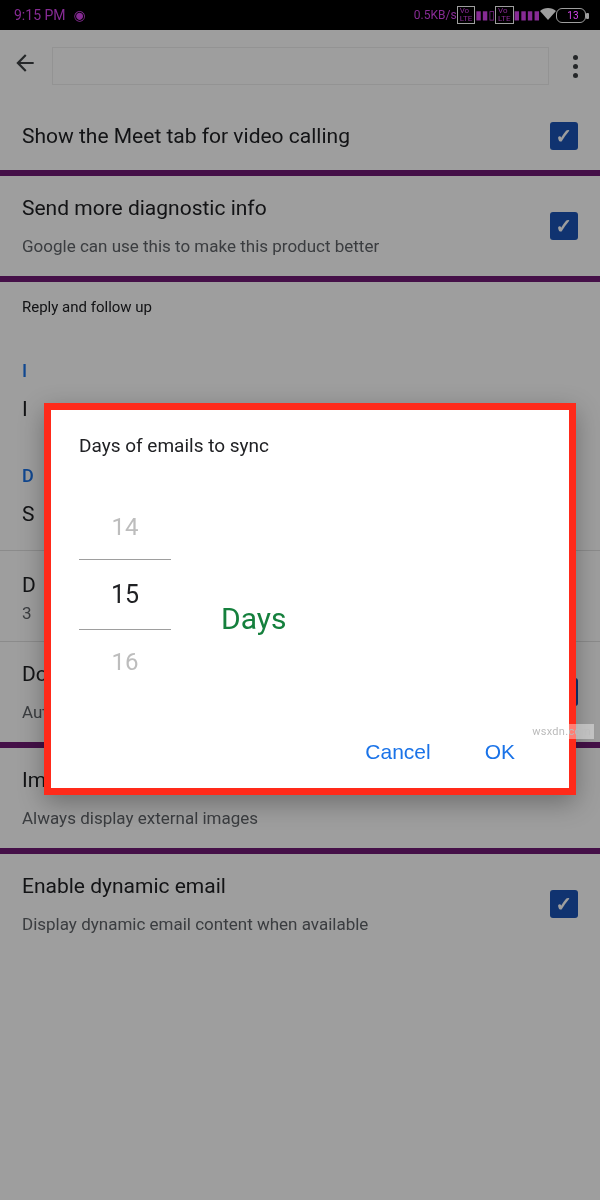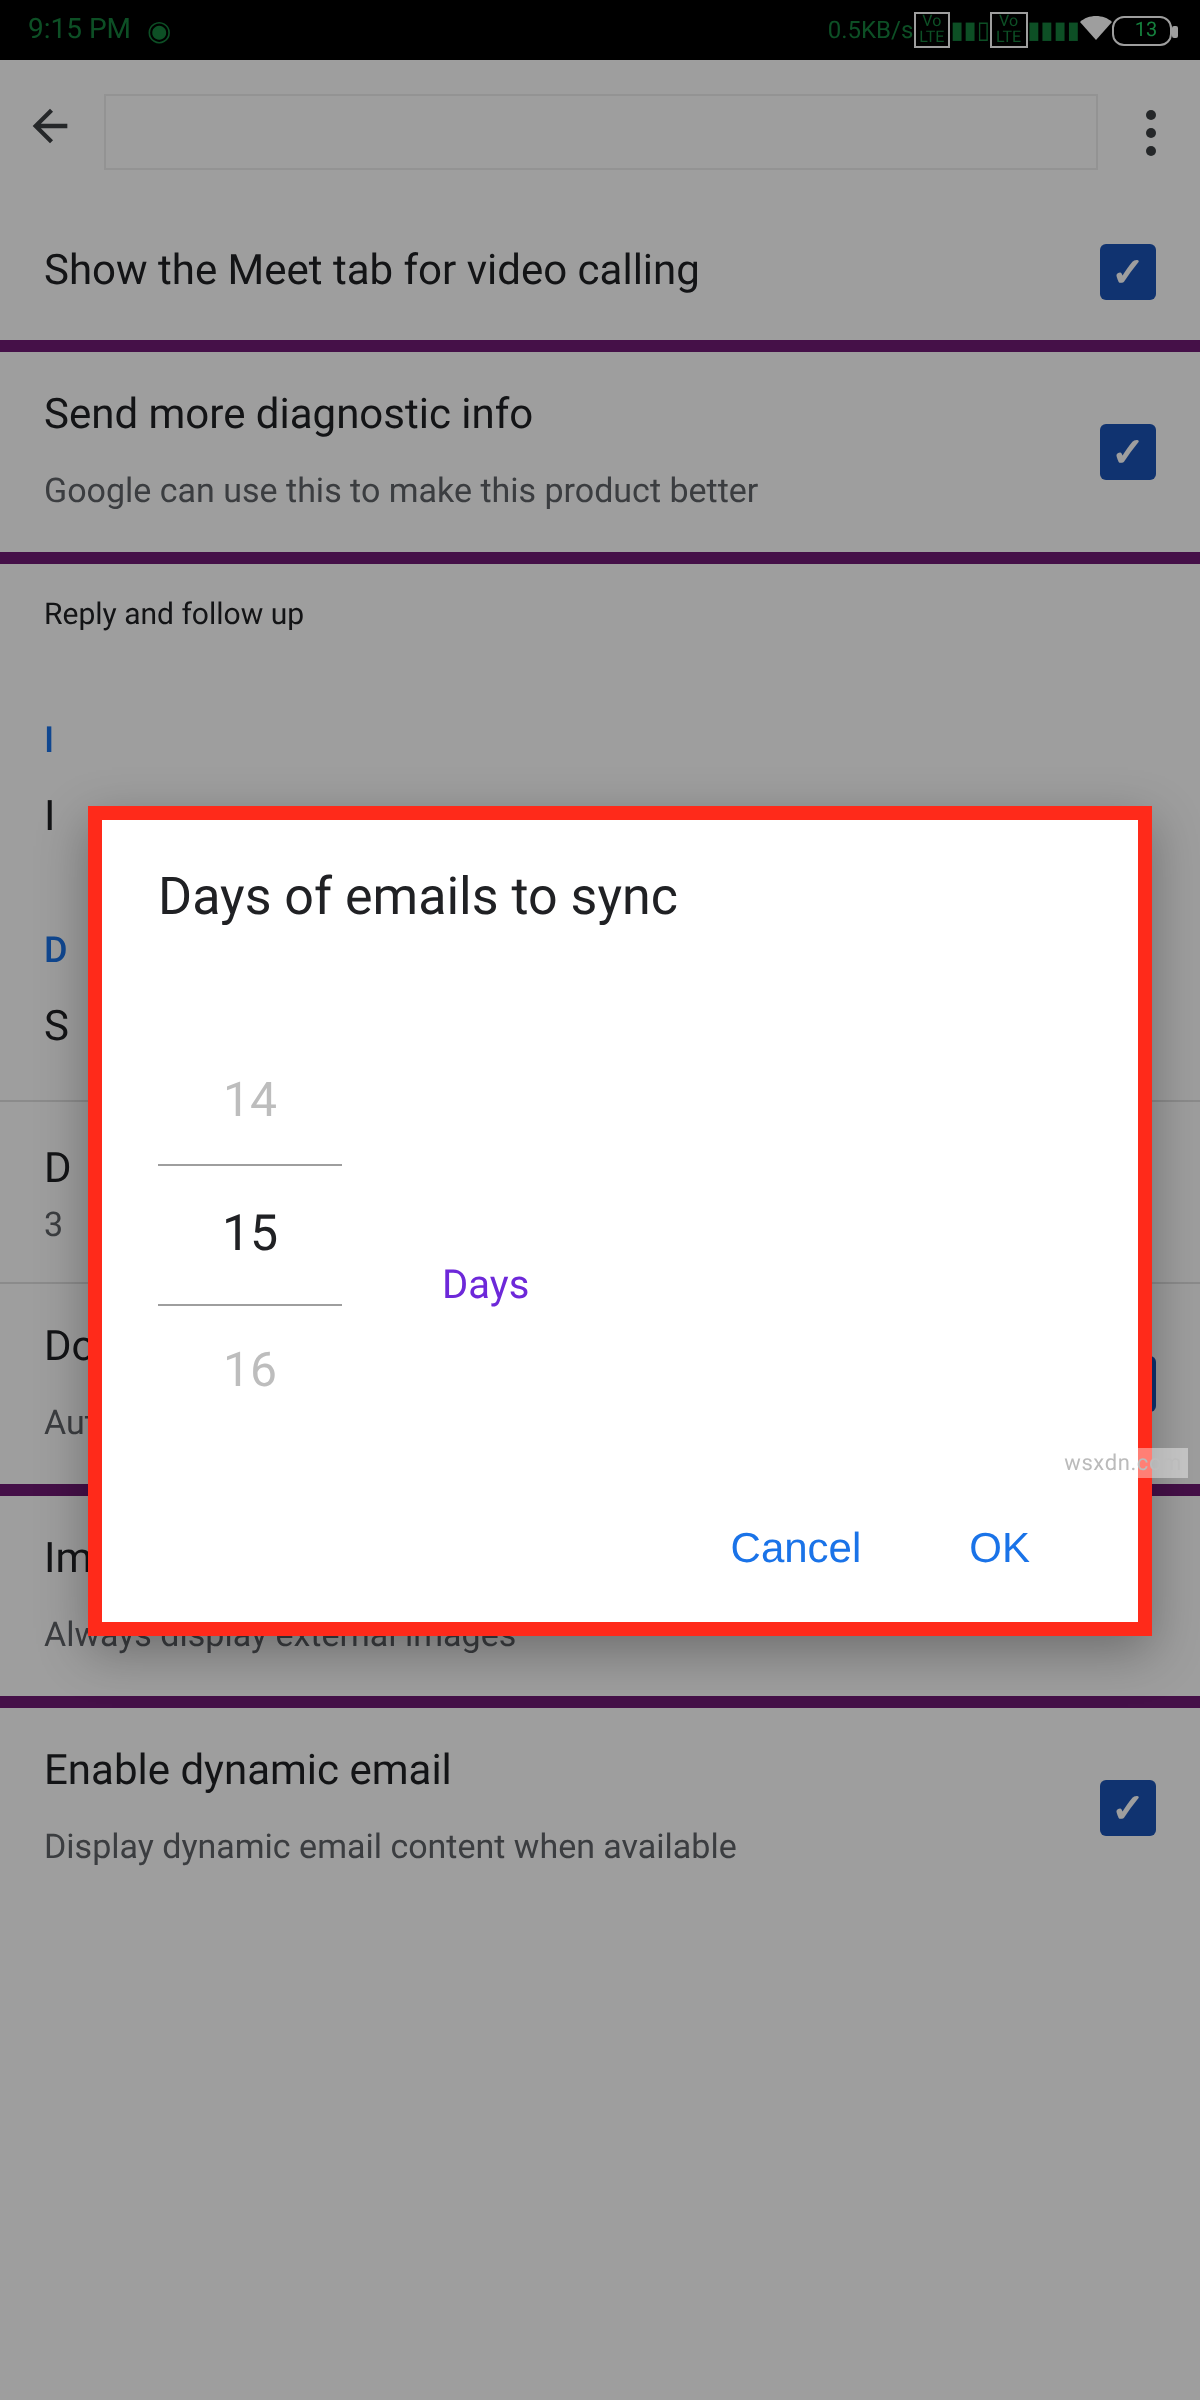--- a/index.html
+++ b/index.html
@@ -7,27 +7,26 @@
     width: 600px;
     height: 1200px;
     font-family: Roboto, Arial, sans-serif;
     background: #fff;
     position: relative;
     overflow: hidden;
   }
   .status-bar {
     height: 30px;
     background: #000;
-    color: #15803d;
+    color: #d946ef;
     display: flex;
     align-items: center;
     justify-content: space-between;
     padding: 0 14px;
     font-size: 14px;
-    text-align: center;
   }
   .status-left { display: flex; align-items: center; gap: 8px; }
   .status-right { display: flex; align-items: center; gap: 0; font-size: 12px; }
   .batt {
     border: 1.5px solid #fff;
     border-radius: 6px;
     width: 30px; height: 15px;
     position: relative;
     display: flex; align-items: center; justify-content: center;
     font-size: 10px;
@@ -91,41 +90,41 @@
     left:44px; right:24px;
     top:403px;
     background:#ff2a1a;
     padding:7px;
     box-shadow:0 8px 24px rgba(0,0,0,0.3);
   }
   .dialog {
     background:#fff;
     padding: 24px 28px 14px;
   }
-  .dialog-title { font-size:26px; color:#202124; margin-bottom:44px;}
+  .dialog-title { font-size:19px; color:#202124; margin-bottom:28px;}
   .picker {
     display:flex;
     align-items:center;
     gap:50px;
     padding: 10px 0 28px;
   }
   .wheel {
     width:92px;
     text-align:center;
     font-size:24px;
   }
   .wheel-prev,.wheel-next{ color:#bdbdbd; padding:18px 0;}
   .wheel-cur{
     color:#202124;
     border-top:1.5px solid #9e9e9e;
     border-bottom:1.5px solid #9e9e9e;
     padding:20px 0;
     font-size:25px;
   }
-  .unit-label{ font-size:20px; color:#6d28d9;margin-top:48px;}
+  .unit-label{ font-size:30px; color:#15803d;margin-top:48px;}
   .dialog-actions{
     display:flex;
     justify-content:flex-end;
     gap:54px;
     padding:18px 26px 10px 0;
   }
   .dialog-btn{
     background:none;border:none;
     color:#1a73e8;
     font-size:21px;

